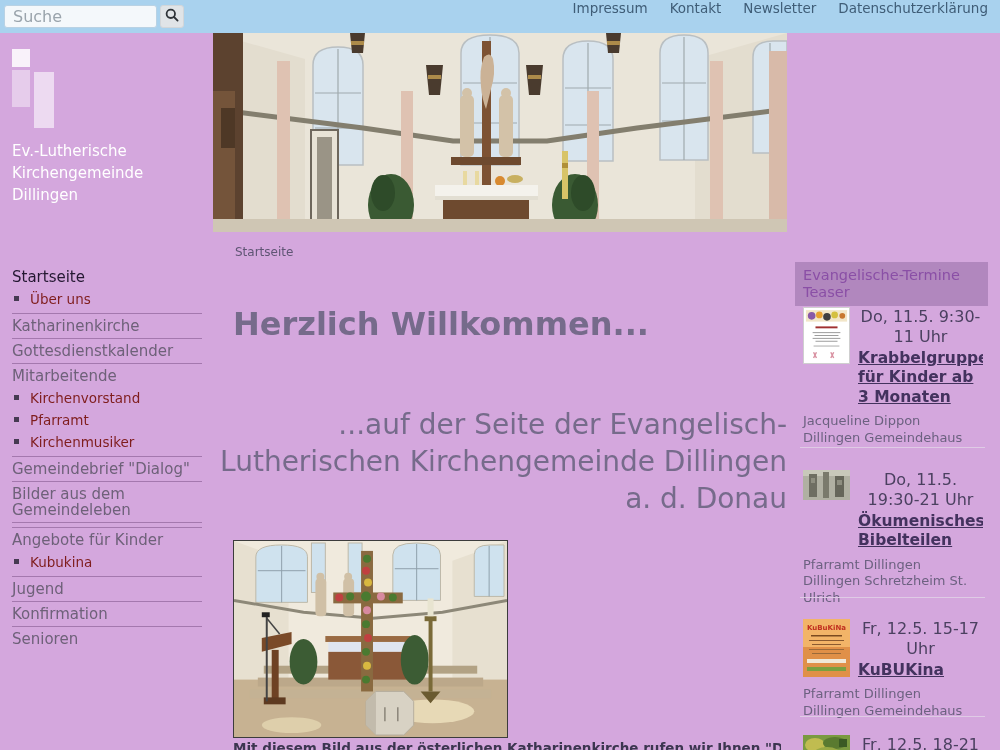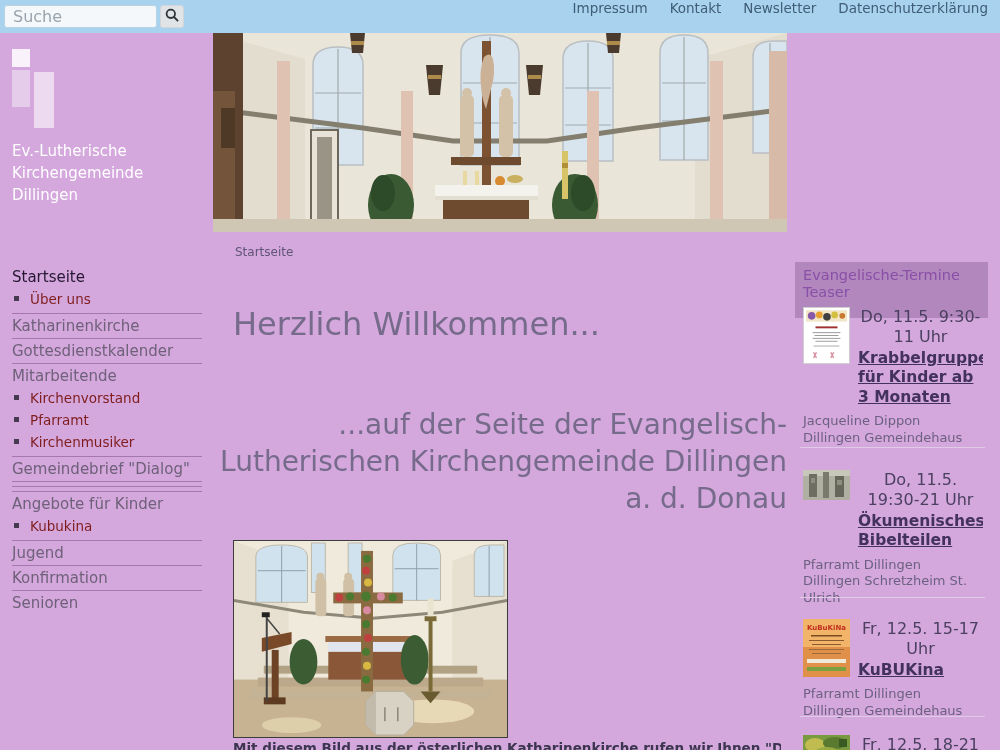--- a/index.html
+++ b/index.html
@@ -47,41 +47,41 @@
   .ni.active { color:#241832; }
   .ns { font-size:13.5px; color:#7f1d1d; margin:6px 0 6px 0; padding-left:18px; line-height:16px; cursor:pointer; position:relative; }
   .ns::before { content:""; position:absolute; left:2px; top:5px; width:5px; height:5px; background:#463a52; }
   .nd { border-top:1px solid #a478ae; margin:4px 0; height:0; }
 
   
   .main { position:absolute; left:213px; top:33px; width:574px; height:717px; }
   .hero { position:absolute; top:0; left:0; width:574px; height:199px; }
   .hero svg, .photo svg { display:block; width:100%; height:100%; }
   .breadcrumb { position:absolute; top:212px; left:22px; font-size:12px; color:#5f5574; cursor:pointer; }
-  .h1 { position:absolute; top:272px; left:20px; font-size:32px; color:#766b8b; font-weight:400; }
+  .h1 { position:absolute; top:272px; left:20px; font-size:32px; color:#766b8b; font-weight:700; }
   .sub {
     position:absolute; top:374px; left:0; width:574px;
     text-align:right; font-size:28px; line-height:1.32; color:#766b8b;
   }
   .photo {
     position:absolute; top:507px; left:20px; width:275px; height:198px;
     border:1px solid #3c3c3c;
   }
   .caption {
     position:absolute; top:706px; left:20px; width:548px;
     font-size:13.5px; font-weight:600; color:#3c3650; line-height:1.35;
     white-space:nowrap; overflow:hidden;
   }
 
   
   .rightcol { position:absolute; left:795px; top:33px; width:193px; height:717px; overflow:hidden; }
   .panel-header {
     position:absolute; top:229px; left:0; width:193px;
     background:#b187be; color:#8a4fa6; font-size:14.5px; line-height:1.15;
-    padding:5px 8px 18px 8px;
+    padding:5px 8px 6px 8px;
   }
   .event { position:absolute; left:8px; width:180px; }
   .ev1 { top:274px; } .ev2 { top:437px; } .ev3 { top:586px; } .ev4 { top:702px; }
   .rd { position:absolute; left:5px; width:185px; border-top:1px solid #dfcbe5; }
   .rd1 { top:414px; } .rd2 { top:564px; } .rd3 { top:683px; }
   .thumb { float:left; margin-right:8px; cursor:pointer; border:1px solid #cfcfcf; background:#fff; }
   .t1 { width:47px; height:57px; } .t2 { width:47px; height:30px; border:none; }
   .t3 { width:47px; height:58px; border:none; } .t4 { width:47px; height:48px; border:none; }
   .thumb svg { display:block; width:100%; height:100%; }
   .etext { overflow:hidden; }
@@ -127,20 +127,21 @@
     <div class="nd"></div>
     <div class="ni">Gottesdienstkalender</div>
     <div class="nd"></div>
     <div class="ni">Mitarbeitende</div>
     <div class="ns">Kirchenvorstand</div>
     <div class="ns">Pfarramt</div>
     <div class="ns">Kirchenmusiker</div>
     <div class="nd"></div>
     <div class="ni">Gemeindebrief "Dialog"</div>
     <div class="nd"></div>
+    <div class="ni">Bilder aus dem Gemeindeleben</div>
     <div class="nd"></div>
     <div class="nd"></div>
     <div class="ni">Angebote für Kinder</div>
     <div class="ns">Kubukina</div>
     <div class="nd"></div>
     <div class="ni">Jugend</div>
     <div class="nd"></div>
     <div class="ni">Konfirmation</div>
     <div class="nd"></div>
     <div class="ni">Senioren</div>

